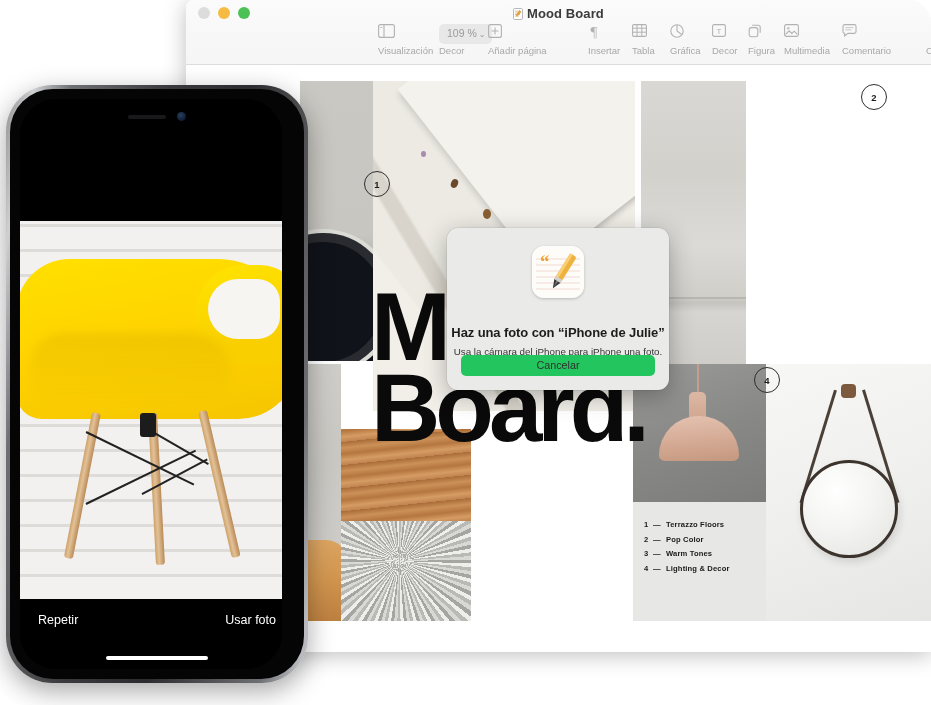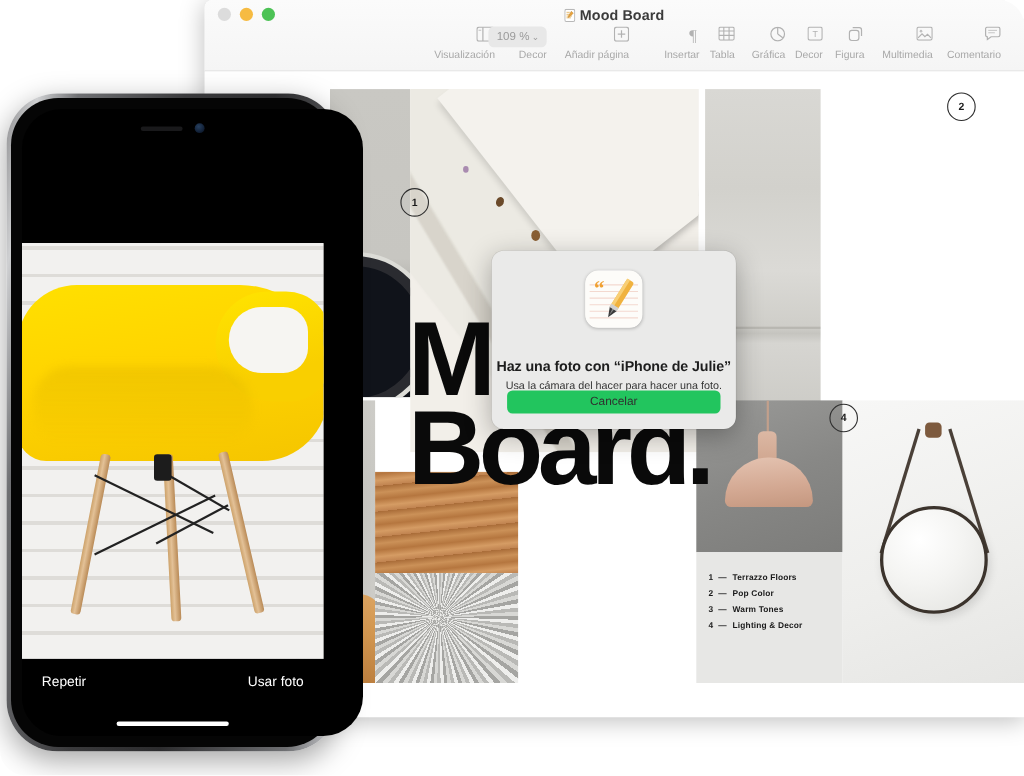--- a/index.html
+++ b/index.html
@@ -80,21 +80,21 @@
   
   #tb-items {
     position: absolute;
     left: 0; right: 0;
     top: 24px;
     height: 40px;
   }
   .tb {
     position: absolute;
     top: 0;
-    text-align: right;
+    text-align: left;
     color: #a8a8a8;
     font-size: 9.5px;
     line-height: 11px;
     user-select: none;
   }
   .tb .ic {
     display: block;
     height: 19px;
     margin-bottom: 2px;
   }
@@ -408,21 +408,21 @@
   }
   #phone-bezel {
     position: absolute;
     left: 4px; top: 4px; right: 4px; bottom: 4px;
     border-radius: 43px;
     background: #050505;
   }
   #phone-screen {
     position: absolute;
     left: 10px; top: 10px;
-    width: 310px; height: 570px;
+    width: 262px; height: 570px;
     border-radius: 36px;
     background: #000000;
     overflow: hidden;
   }
   #phone-speaker {
     position: absolute;
     left: 108px; top: 16px;
     width: 38px; height: 4px;
     border-radius: 2px;
     background: #19191b;
@@ -759,21 +759,21 @@
         <g transform="rotate(32 30 28)">
           <rect x="26" y="6" width="7.5" height="30" rx="2" fill="#f0b23e"></rect>
           <rect x="26" y="6" width="3" height="30" fill="#f8cf76"></rect>
           <path d="M26 36h7.5l-3.7 9Z" fill="#3a3a3a"></path>
           <path d="M29 36h1.6l-.8 7Z" fill="#8a8a8a"></path>
           <rect x="26" y="33" width="7.5" height="3.4" fill="#d0d0d0"></rect>
         </g>
       </svg>
     </div>
     <div id="dialog-title">Haz una foto con “iPhone de Julie”</div>
-    <div id="dialog-message">Usa la cámara del hacer para hacer una foto.</div>
+    <div id="dialog-message">Usa la cámara del iPhone para iPhone una foto.</div>
     <div id="dialog-cancel">Cancelar</div>
   </div>
 
   <div id="iphone">
     <div id="phone-frame">
       <div id="phone-bezel">
         <div id="phone-screen">
 
           <div id="phone-speaker"></div>
           <div id="phone-camera"></div>

